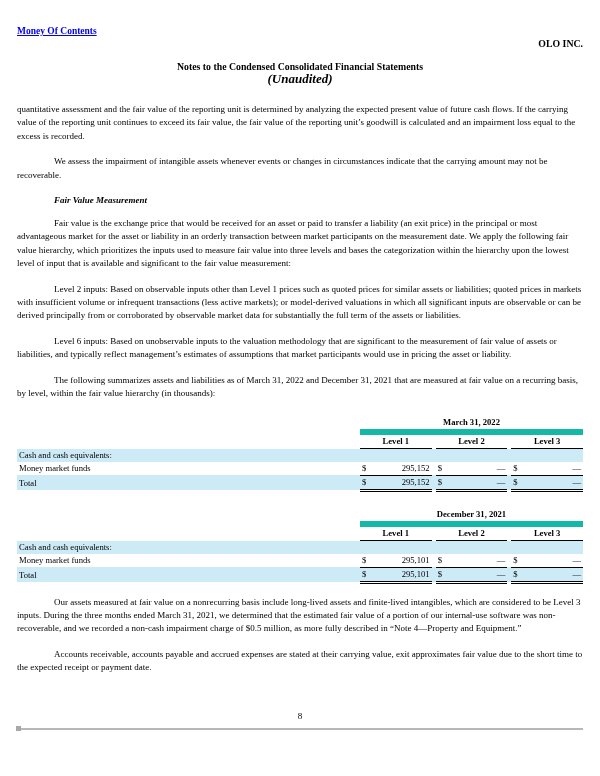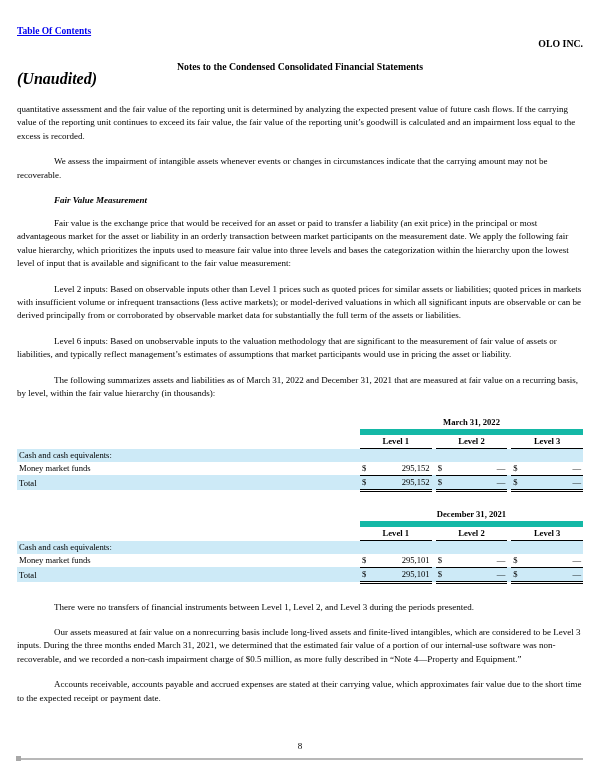--- a/index.html
+++ b/index.html
@@ -30,24 +30,24 @@
     margin-top: 0px;
   }
   .doc-title {
     text-align: center;
     font-weight: bold;
     font-size: 9.8px;
     margin-top: 12px;
     line-height: 12px;
   }
   .doc-subtitle {
-    text-align: left;
+    text-align: center;
     font-weight: bold;
     font-style: italic;
-    font-size: 16px;
+    font-size: 13px;
     line-height: 12px;
   }
 
   p.body-p {
     font-size: 9px;
     line-height: 13.4px;
     margin: 12px 0 0 0;
     text-indent: 37px;
     text-align: left;
   }
@@ -111,21 +111,21 @@
     background: #a8a8a8;
   }
 </style>
 </head>
 <body>
 
 <div class="page">
   <div class="content">
 
     <div class="toc">
-      <a href="#">Table Of Contents</a>
+      <a href="#">Money Of Contents</a>
     </div>
 
     <div class="company">OLO INC.</div>
     <div class="doc-title">Notes to the Condensed Consolidated Financial Statements</div>
     <div class="doc-subtitle">(Unaudited)</div>
 
     <p class="body-p no-indent">quantitative assessment and the fair value of the reporting unit is determined by analyzing the expected present value of future cash flows. If the carrying value of the reporting unit continues to exceed its fair value, the fair value of the reporting unit’s goodwill is calculated and an impairment loss equal to the excess is recorded.</p>
     <p class="body-p">We assess the impairment of intangible assets whenever events or changes in circumstances indicate that the carrying amount may not be recoverable.</p>
 
     <div class="section-heading">Fair Value Measurement</div>
@@ -234,23 +234,22 @@
           <td class="sp"></td>
           <td class="cur dbb">$</td>
           <td class="val dbb">—</td>
           <td class="sp"></td>
           <td class="cur dbb">$</td>
           <td class="val dbb">—</td>
         </tr>
       </tbody>
     </table>
 
-    <p class="body-p" style="margin-top:17px">There were no transfers of financial instruments between Level 1, Level 2, and Level 3 during the periods presented.</p>
     <p class="body-p">Our assets measured at fair value on a nonrecurring basis include long-lived assets and finite-lived intangibles, which are considered to be Level 3 inputs. During the three months ended March 31, 2021, we determined that the estimated fair value of a portion of our internal-use software was non-recoverable, and we recorded a non-cash impairment charge of $0.5 million, as more fully described in “Note 4—Property and Equipment.”</p>
-    <p class="body-p">Accounts receivable, accounts payable and accrued expenses are stated at their carrying value, which approximates fair value due to the short time to the expected receipt or payment date.</p>
+    <p class="body-p">Accounts receivable, accounts payable and accrued expenses are stated at their carrying value, exit approximates fair value due to the short time to the expected receipt or payment date.</p>
 
     <div class="pagenum">8</div>
   </div>
 
   <div class="bottom-rule">
     <span class="handle"></span>
   </div>
 </div>
 
 </body></html>

